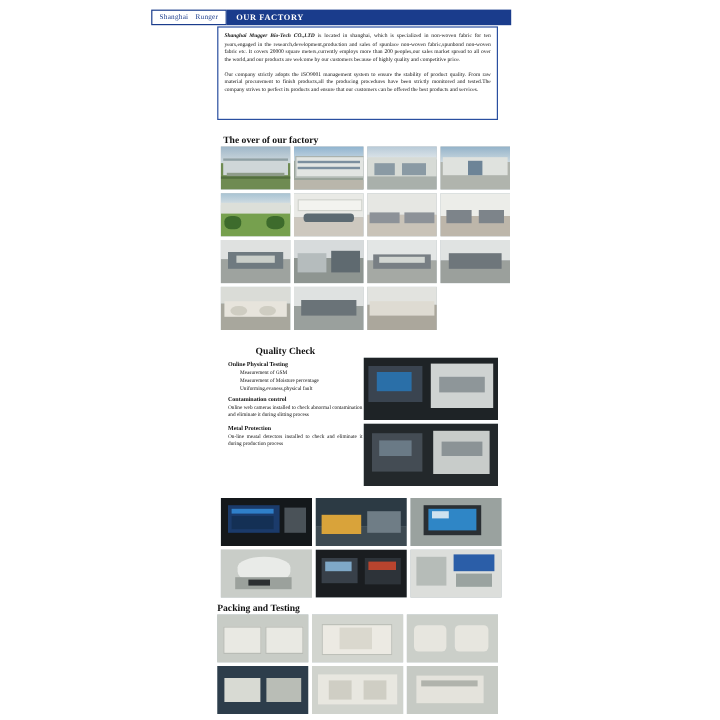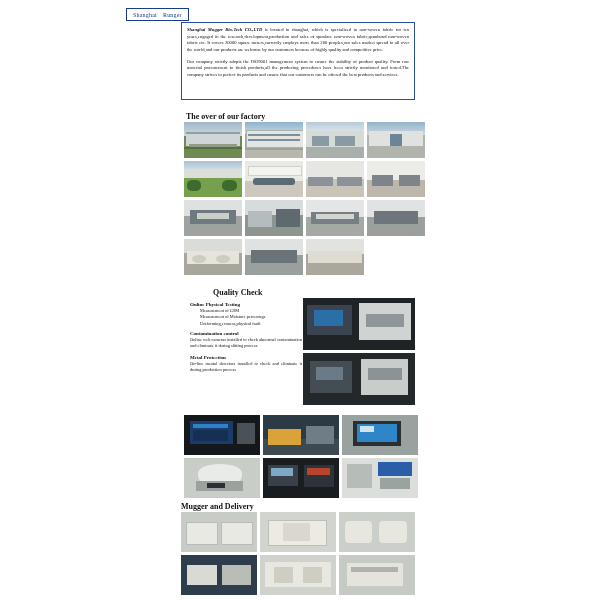--- a/index.html
+++ b/index.html
@@ -153,20 +153,21 @@
 </head>
 <body>
 
 <div class="page">
 
   <div class="header-bar">
     <div class="header-left">
       <span>Shanghai</span>
       <span>Runger</span>
     </div>
+    <div class="header-right">OUR FACTORY</div>
   </div>
 
   <div class="intro-box">
     <p><span class="company">Shanghai Mugger Bio-Tech CO.,LTD</span><span> is located in shanghai, which is specialized in non-woven fabric for ten years,engaged in the research,development,production and sales of spunlace non-woven fabric,spunbond non-woven fabric etc. It covers 20000 square meters,currently employs more than 200 peoples,our sales market spread to all over the world,and our products are welcome by our customers because of highly quality and competitive price.</span></p>
     <p>Our company strictly adopts the ISO9001 management system to ensure the stability of product quality. From raw material procurement to finish products,all the producing procedures have been strictly monitored and tested.The company strives to perfect its products and ensure that our customers can be offered the best products and services.</p>
   </div>
 
   <div class="sec-title" id="title-factory">The over of our factory</div>
 
   <div class="grid" id="grid-factory">
@@ -334,21 +335,21 @@
       <div class="bld" style="left:58%;top:26%;width:30%;height:16%;background:#b8442e"></div>
     </div>
     <div class="ph">
       <div class="sky" style="height:100%;background:#dcdedb"></div>
       <div class="bld" style="left:6%;top:14%;width:34%;height:62%;background:#b6bcb8"></div>
       <div class="bld" style="left:48%;top:10%;width:44%;height:34%;background:#2b5ea8"></div>
       <div class="bld" style="left:50%;top:50%;width:40%;height:28%;background:#9aa3a0"></div>
     </div>
   </div>
 
-  <div class="sec-title" id="title-packing">Mugger and Delivery</div>
+  <div class="sec-title" id="title-packing">Packing and Testing</div>
 
   <div class="grid" id="grid-pack">
     <div class="ph">
       <div class="sky" style="height:100%;background:#c8ccc6"></div>
       <div class="bld" style="left:6%;top:24%;width:40%;height:54%;background:#e9e9e3;border:1px solid #b9bcb6"></div>
       <div class="bld" style="left:52%;top:24%;width:40%;height:54%;background:#e9e9e3;border:1px solid #b9bcb6"></div>
     </div>
     <div class="ph">
       <div class="sky" style="height:100%;background:#d2d5cf"></div>
       <div class="bld" style="left:10%;top:20%;width:76%;height:60%;background:#eceae3;border:1px solid #bdc0b9"></div>

